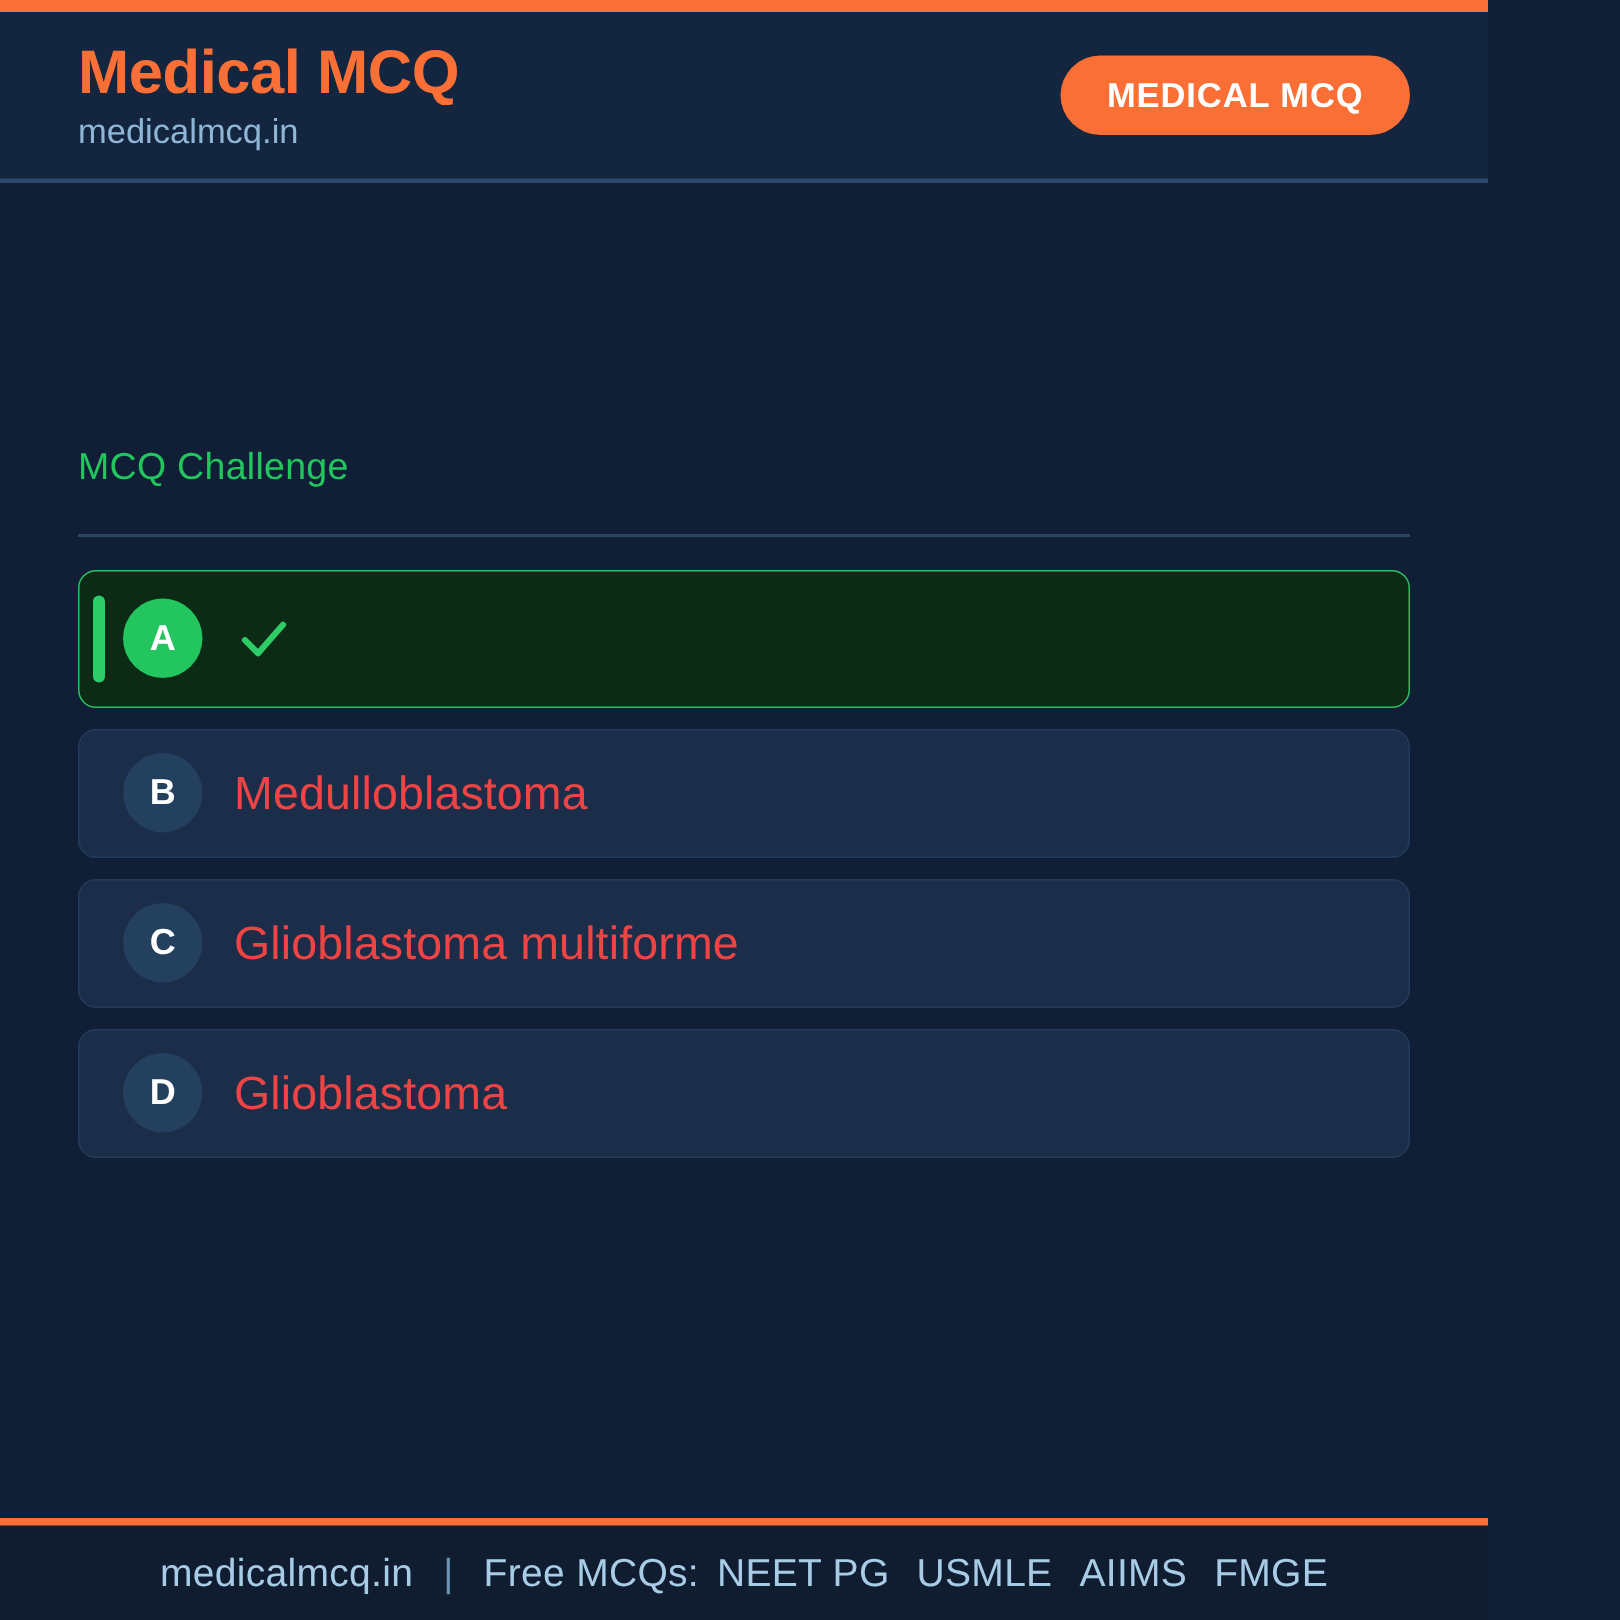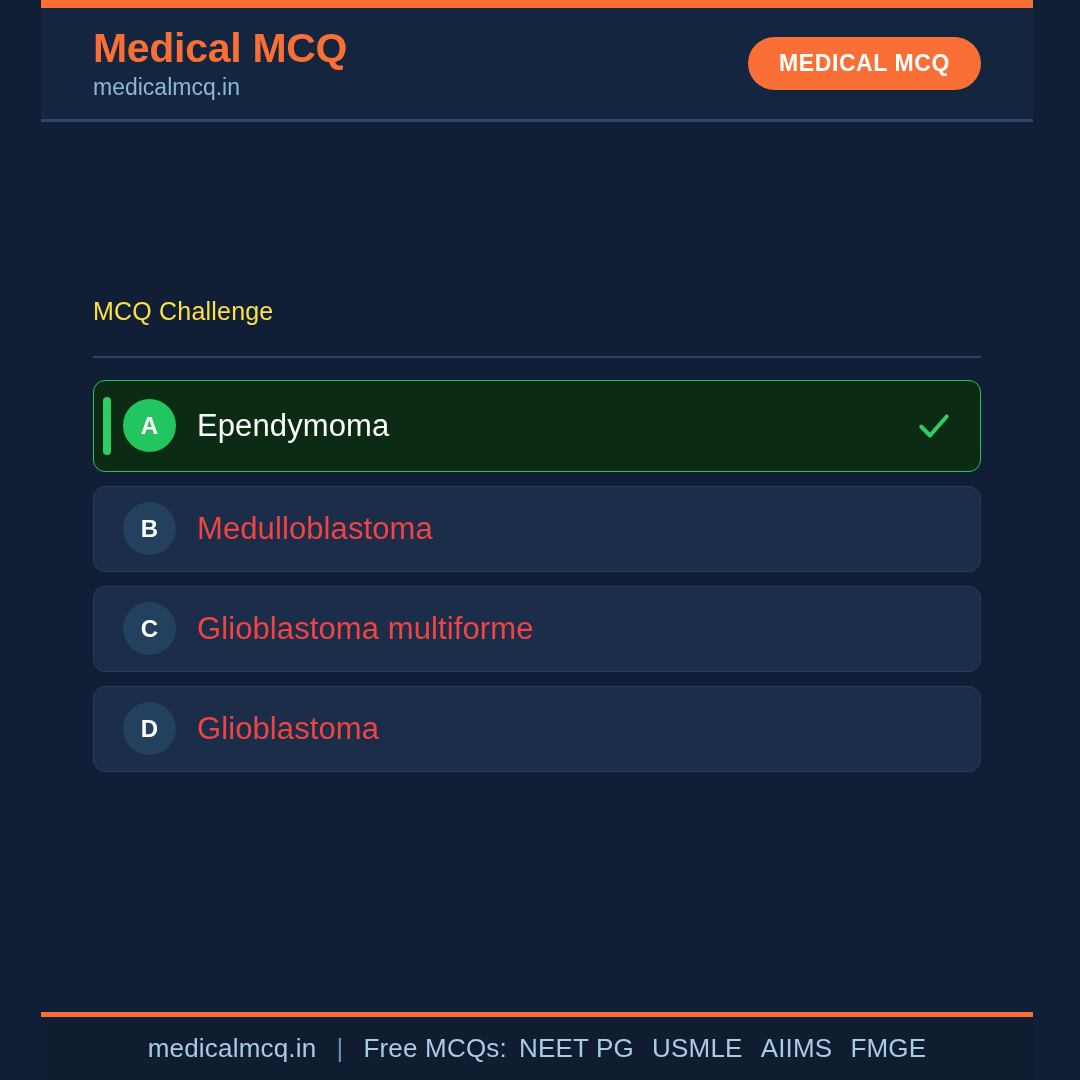--- a/index.html
+++ b/index.html
@@ -14,21 +14,20 @@
     overflow: hidden;
   }
 
   .page {
     position: relative;
     width: 992px;
     height: 1080px;
     display: flex;
     flex-direction: column;
     background: #101f35;
-    padding-left: 41px;
   }
 
   
   .top-accent {
     height: 8px;
     width: 100%;
     background: #f96f35;
     flex: 0 0 auto;
   }
 
@@ -82,21 +81,21 @@
     flex-direction: column;
     justify-content: center;
     box-sizing: border-box;
   }
   .content {
     margin-top: -66px;
   }
 
   .kicker {
     font-size: 25px;
-    color: #fde047;
+    color: #22c55e;
     margin-bottom: 10px;
     letter-spacing: 0.2px;
   }
   .question {
     font-size: 47px;
     font-weight: bold;
     color: #ffffff;
     line-height: 1.16;
     letter-spacing: -0.5px;
     margin: 0;
@@ -222,21 +221,20 @@
 
   <div class="main">
     <div class="content">
       <div class="kicker">MCQ Challenge</div>
       <div class="divider"></div>
 
       <div class="options">
 
         <div class="option correct">
           <div class="badge">A</div>
-          <div class="otext">Ependymoma</div>
           <div class="tick">
             <svg width="38" height="38" viewBox="0 0 24 24" fill="none" stroke="#2ecc66" stroke-width="2.6" stroke-linecap="round" stroke-linejoin="round">
               <polyline points="4,12.5 9.5,18 20,6"></polyline>
             </svg>
           </div>
         </div>
 
         <div class="option">
           <div class="badge">B</div>
           <div class="otext">Medulloblastoma</div>

